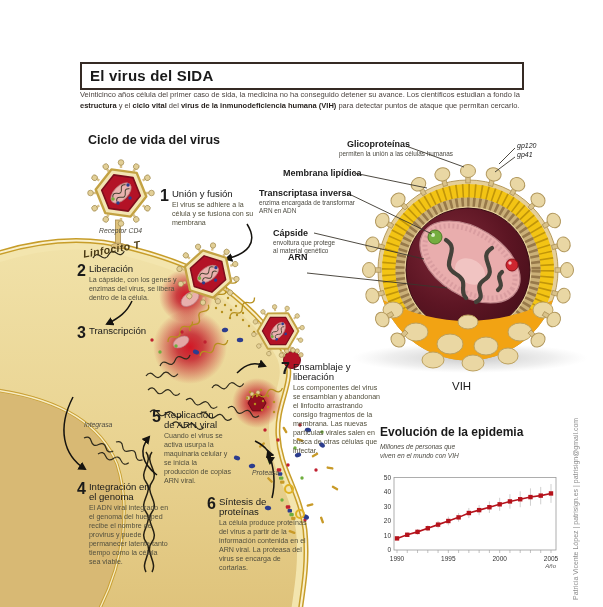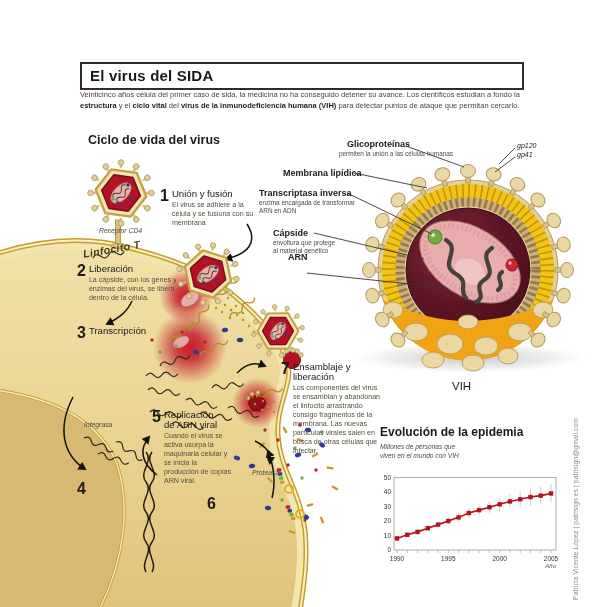--- a/index.html
+++ b/index.html
@@ -443,30 +443,38 @@
     </div>
 </div>
 <div class="txt step" id="step3">
   <div class="step-num">3</div>
   <div>
       <div class="step-title">Transcripción</div>
     </div>
 </div>
 <div class="txt step" id="step4">
   <div class="step-num">4</div>
+  <div>
+      <div class="step-title">Integración en el genoma</div>
+       <div class="step-body">El ADN viral integrado en el genoma del huesped recibe el nombre de provirus y puede permanecer latente tanto tiempo como la célula sea viable.</div>
+    </div>
 </div>
 <div class="txt step" id="step5">
   <div class="step-num">5</div>
   <div>
       <div class="step-title">Replicación de ARN viral</div>
        <div class="step-body">Cuando el virus se activa usurpa la maquinaria celular y se inicia la producción de copias ARN viral.</div>
     </div>
 </div>
 <div class="txt step" id="step6">
   <div class="step-num">6</div>
+  <div>
+      <div class="step-title">Síntesis de proteínas</div>
+       <div class="step-body">La célula produce proteínas del virus a partir de la información contenida en el ARN viral. La proteasa del virus se encarga de cortarlas.</div>
+    </div>
 </div>
 <div class="txt step" id="step7">
   <div class="step-num">7</div>
   <div>
       <div class="step-title">Ensamblaje y liberación</div>
        <div class="step-body">Los componentes del virus se ensamblan y abandonan el linfocito arrastrando consigo fragmentos de la membrana. Las nuevas partículas virales salen en busca de otras células que infectar.</div>
     </div>
 </div>
 
 <div class="txt" id="label-lymphocyte">Linfocito T</div>

